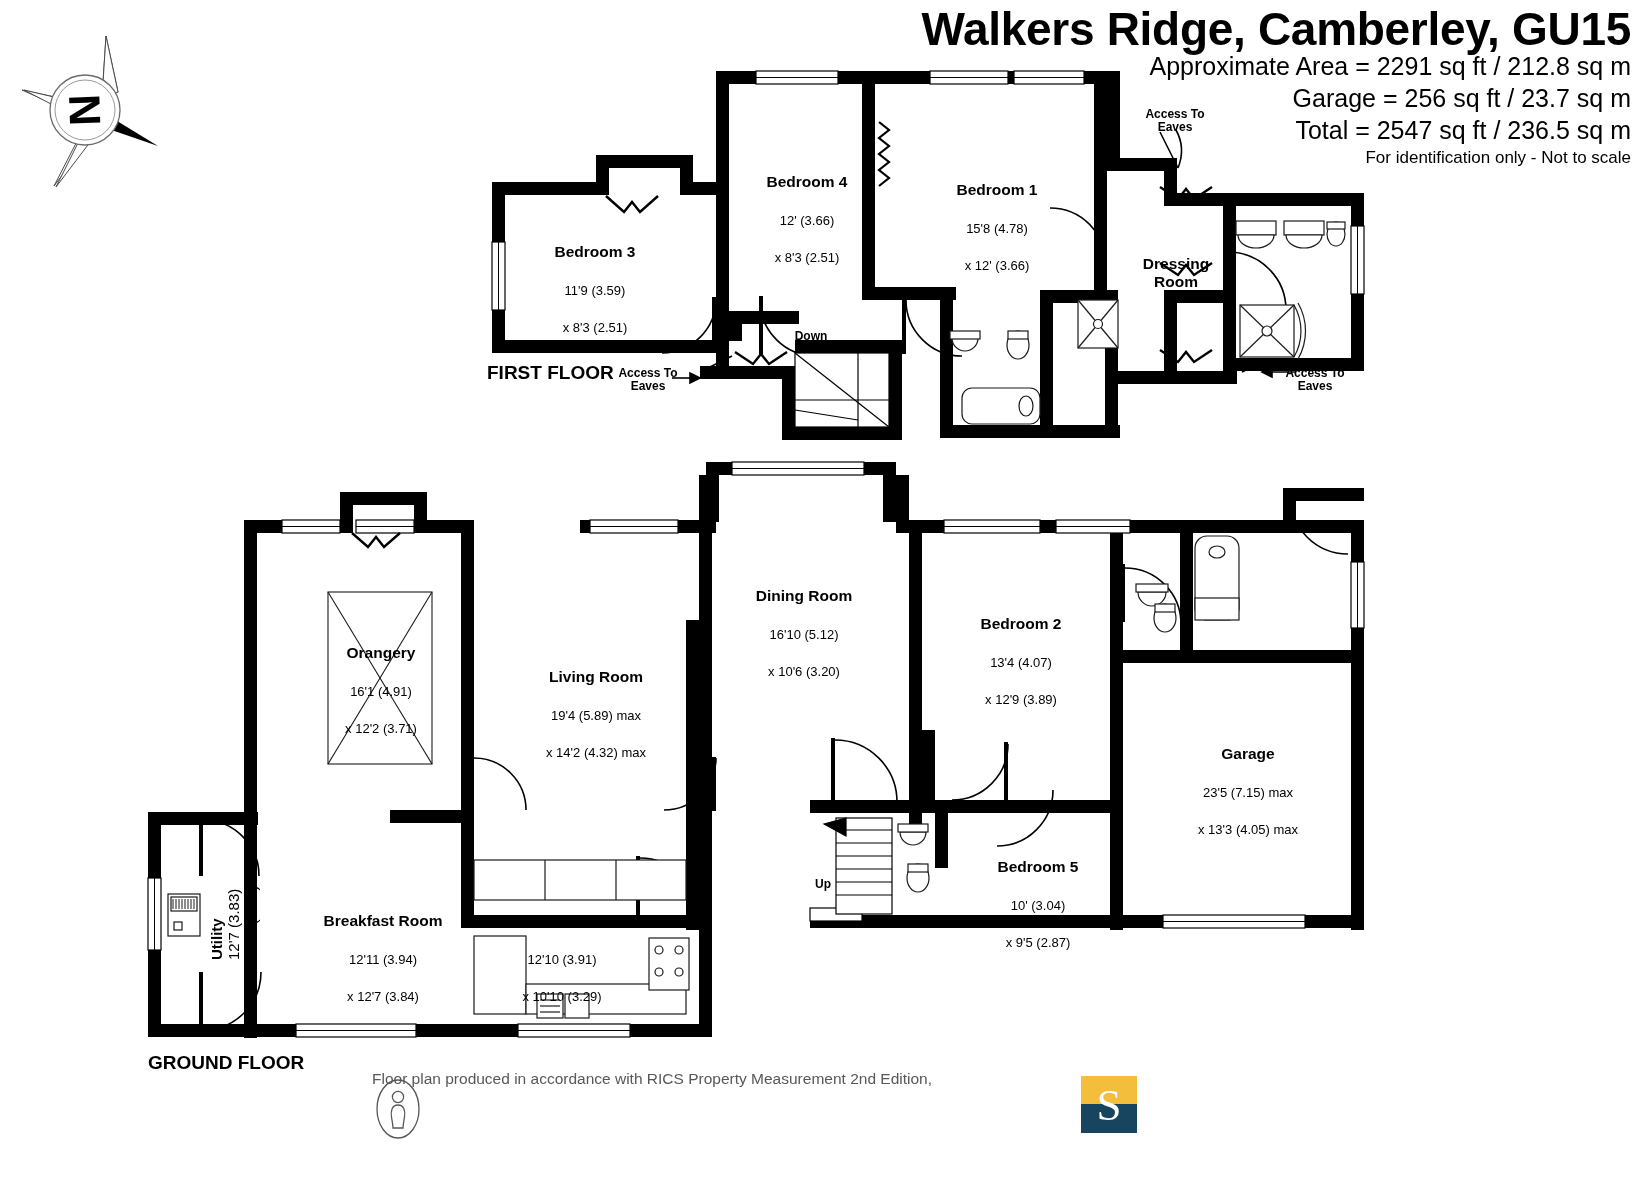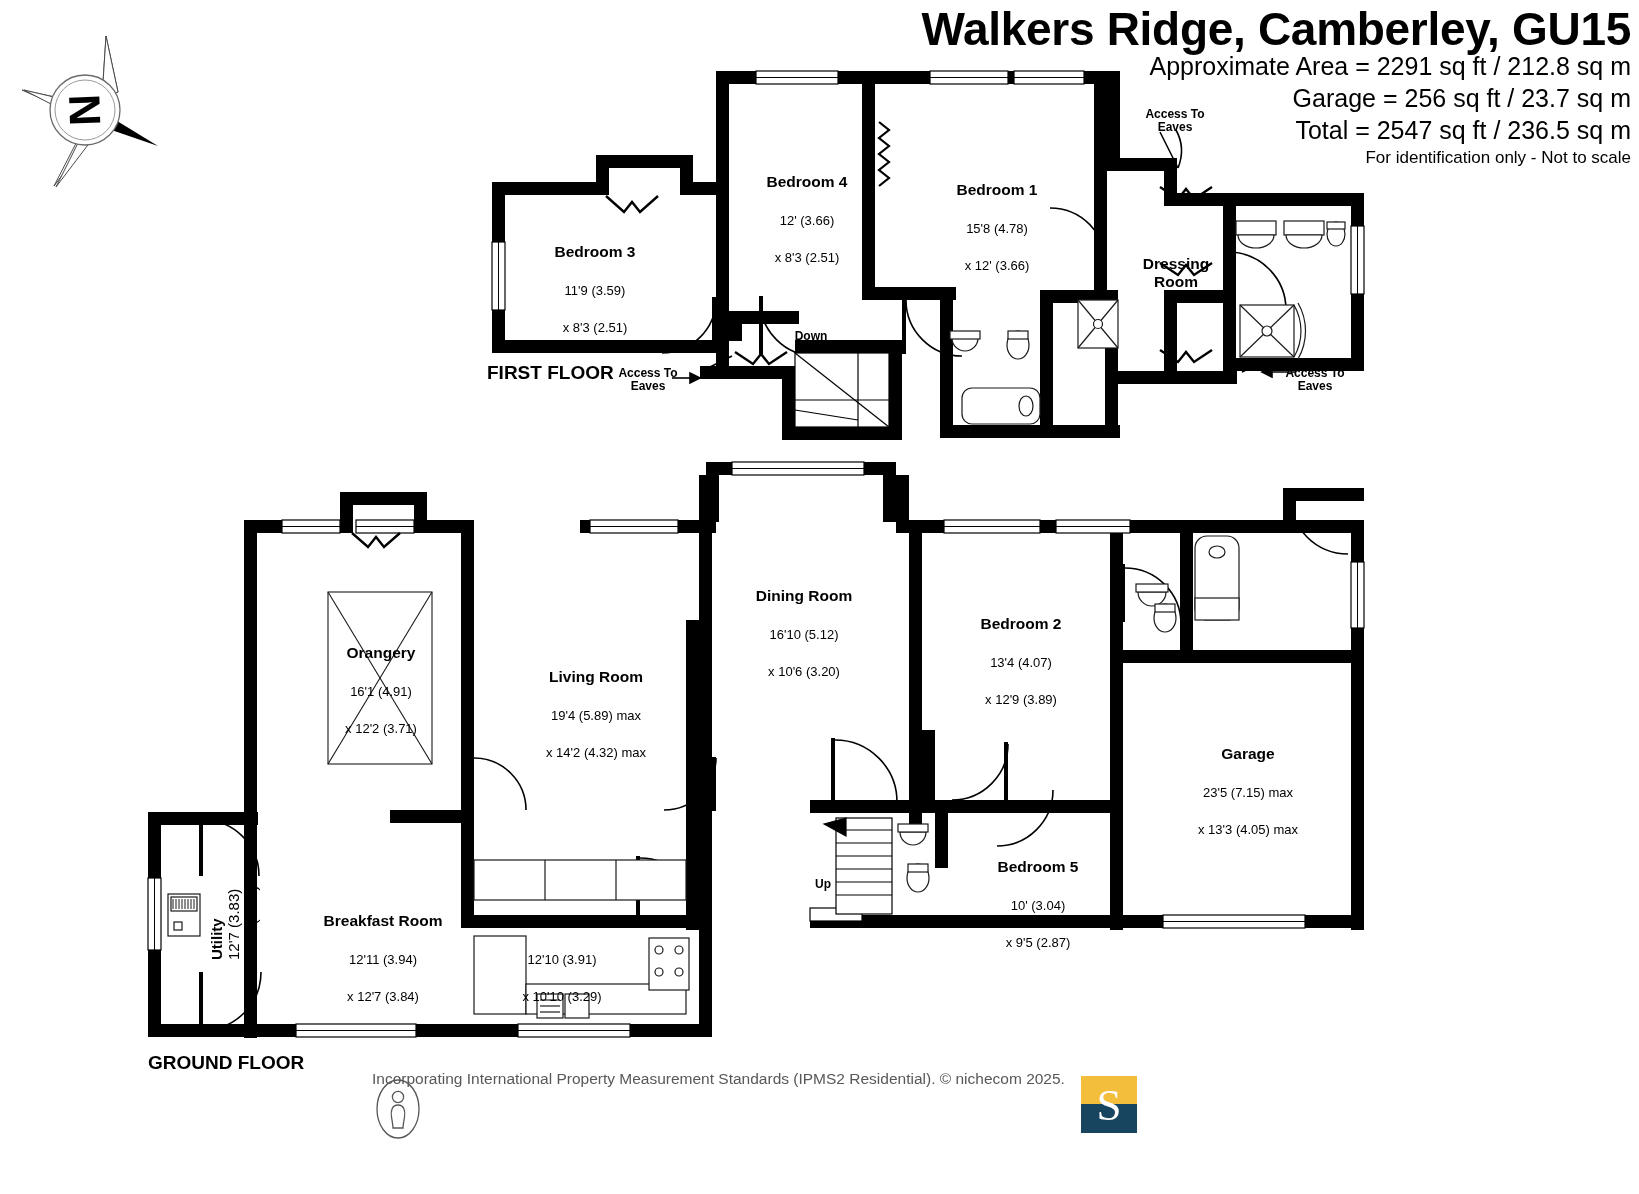--- a/index.html
+++ b/index.html
@@ -499,20 +499,20 @@
 
 <div class="abs" id="pin">
   <svg viewBox="0 0 46 62" width="46" height="62">
     <ellipse cx="23" cy="31" rx="21" ry="29" fill="#ffffff" stroke="#58585a" stroke-width="1.3"></ellipse>
     <circle cx="23" cy="19" r="5.6" fill="#ffffff" stroke="#58585a" stroke-width="1.3"></circle>
     <path d="M23 27 c-6 0 -7.5 6 -6.5 12 c0.8 5 1.5 8 1.5 11 h10 c0 -3 0.7 -6 1.5 -11 c1 -6 -0.5 -12 -6.5 -12 z" fill="#ffffff" stroke="#58585a" stroke-width="1.3"></path>
   </svg>
 </div>
 
 <div class="abs" id="footer">
-  <div class="ln">Incorporating International Property Measurement Standards (IPMS2 Residential).   © nichecom 2025.</div>
+  <div class="ln">Floor plan produced in accordance with RICS Property Measurement 2nd Edition,</div>
 </div>
 
 <div class="abs" id="logo">
   <div class="tophalf" style="background:#F2BE3C"></div>
   <div class="bothalf" style="background:#17455F"></div>
   <div class="sletter">S</div>
 </div>
 
 </body></html>

